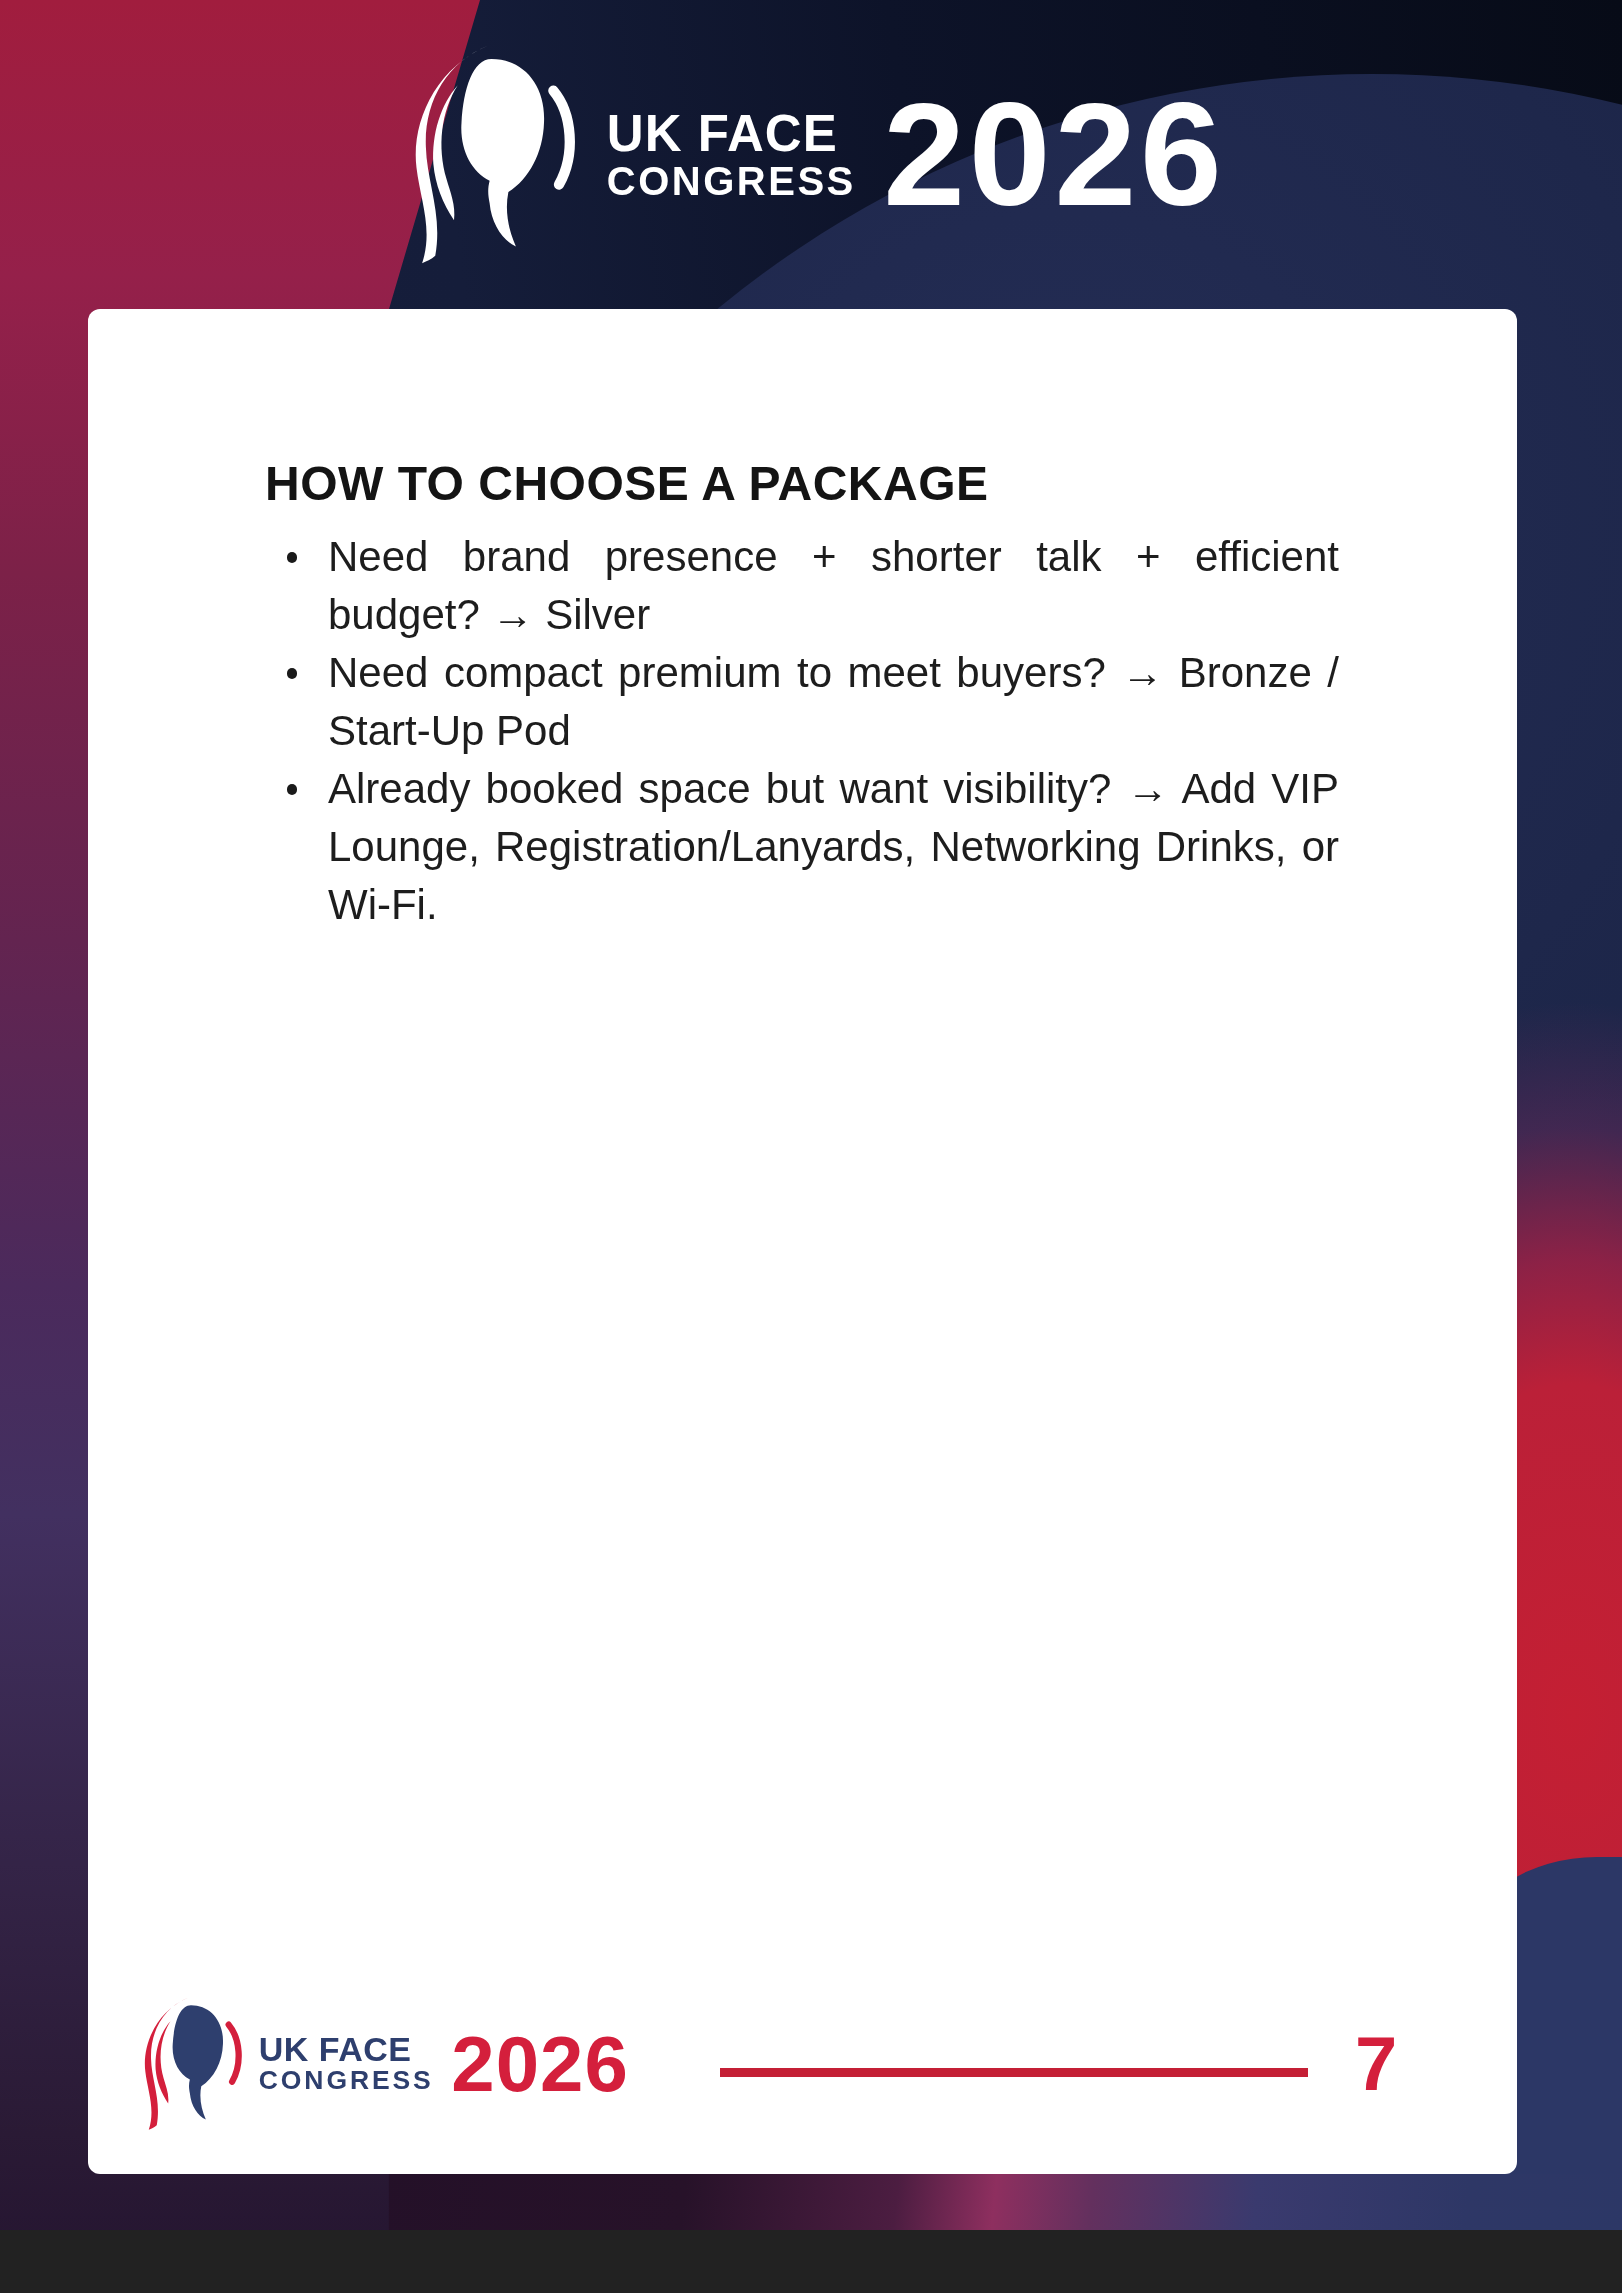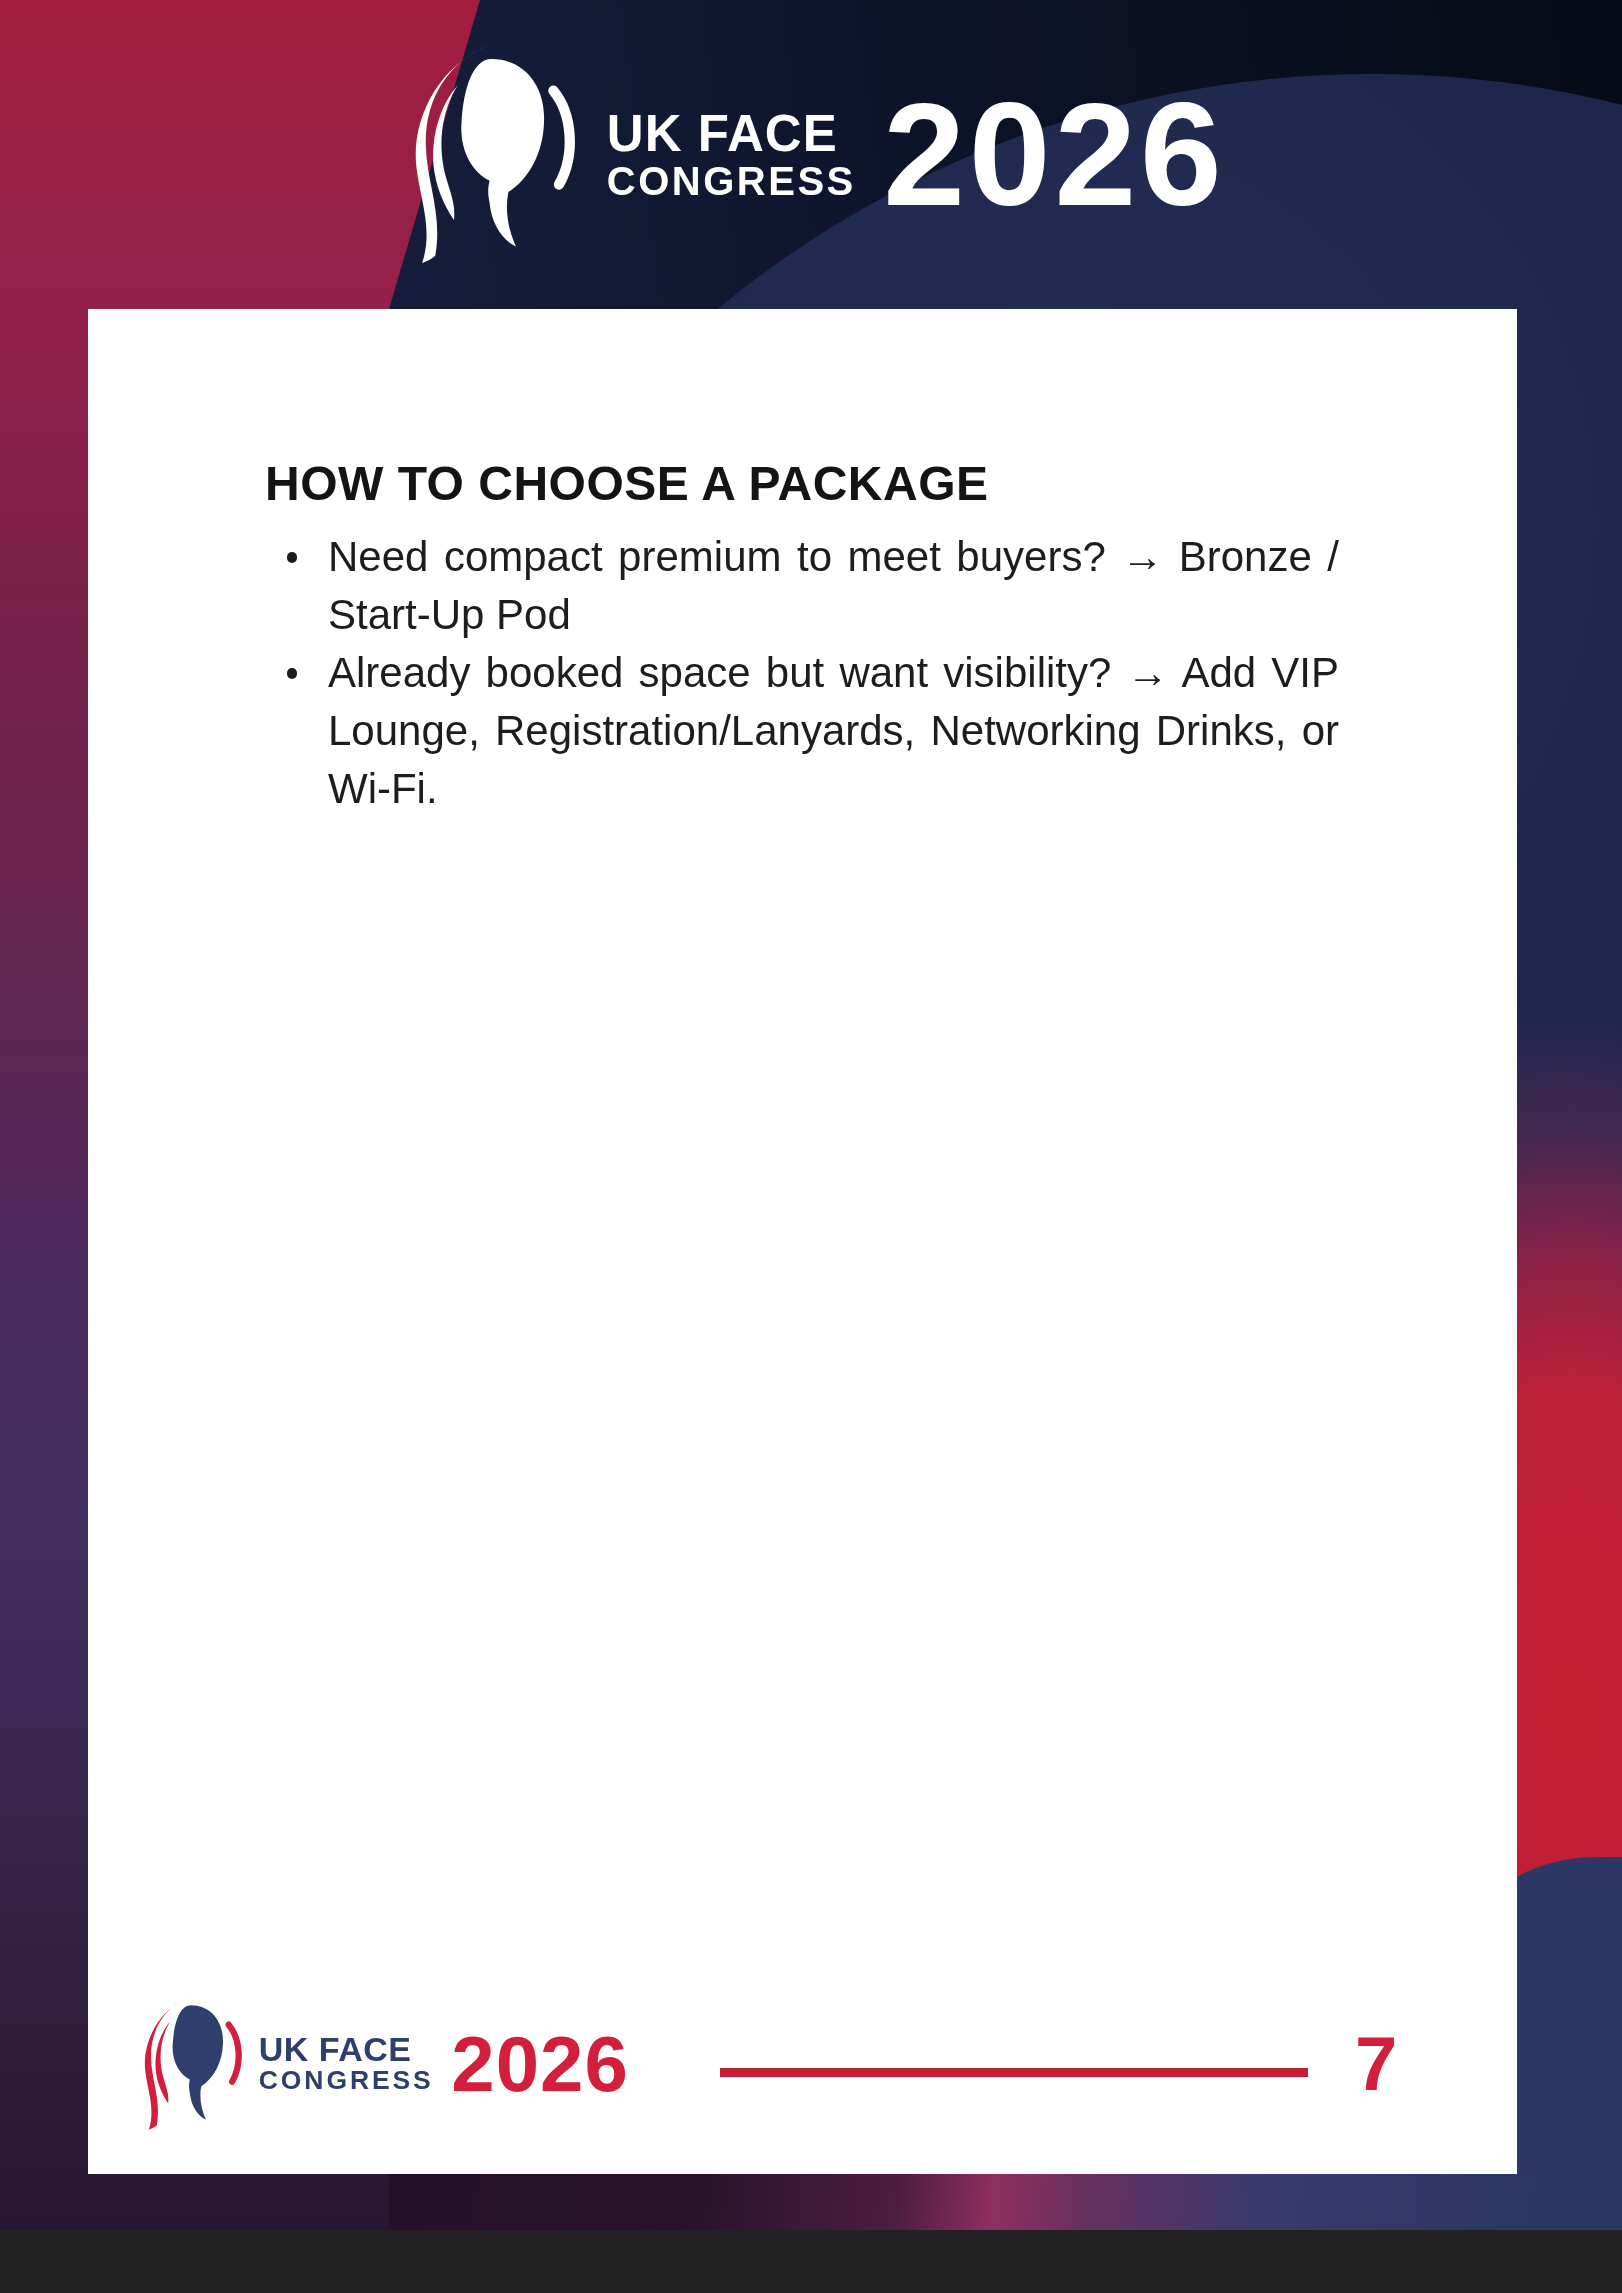--- a/index.html
+++ b/index.html
@@ -42,20 +42,21 @@
   }
   .logo-face{display:block;}
   .wordmark{display:flex;flex-direction:column;justify-content:center;}
   .header .wm-line1{font-size:51px;font-weight:700;color:#ffffff;letter-spacing:1px;line-height:1.05;}
   .header .wm-line2{font-size:40px;font-weight:700;color:#ffffff;letter-spacing:2.5px;line-height:1.05;}
   .header .wm-year{font-size:147px;font-weight:700;color:#ffffff;letter-spacing:3.9px;line-height:1;margin-left:7.8px;}
   
   .card{
     position:absolute;left:88px;top:309px;width:1429px;height:1865px;
     background:#ffffff;
+    border-radius:12px;
   }
   .content{padding:149px 178px 0 177px;}
   .page-title{
     margin:0 0 17.6px 0;
     font-size:48px;font-weight:700;color:#141414;letter-spacing:0.5px;
     line-height:1.1;
   }
   .package-list{list-style:none;margin:0;padding:0;}
   .package-list li{
     position:relative;
@@ -115,20 +116,21 @@
       <span class="wm-line1">UK FACE</span>
       <span class="wm-line2">CONGRESS</span>
     </div>
     <span class="wm-year">2026</span>
   </div>
 
   <div class="card">
     <div class="content">
       <h1 class="page-title">HOW TO CHOOSE A PACKAGE</h1>
       <ul class="package-list">
+        <li><span>Need brand presence + shorter talk + efficient budget? → Silver</span></li>
         <li><span>Need compact premium to meet buyers? → Bronze / Start-Up Pod</span></li>
         <li><span>Already booked space but want visibility? → Add VIP Lounge, Registration/Lanyards, Networking Drinks, or Wi-Fi.</span></li>
       </ul>
     </div>
 
     <div class="footer-logo">
       <svg class="logo-face" width="116" height="137" viewBox="0 0 200 240" style="--c1:#2e3f6e;--c2:#d41f3c">
         <use href="#facelogo"></use>
       </svg>
       <div class="wordmark">

